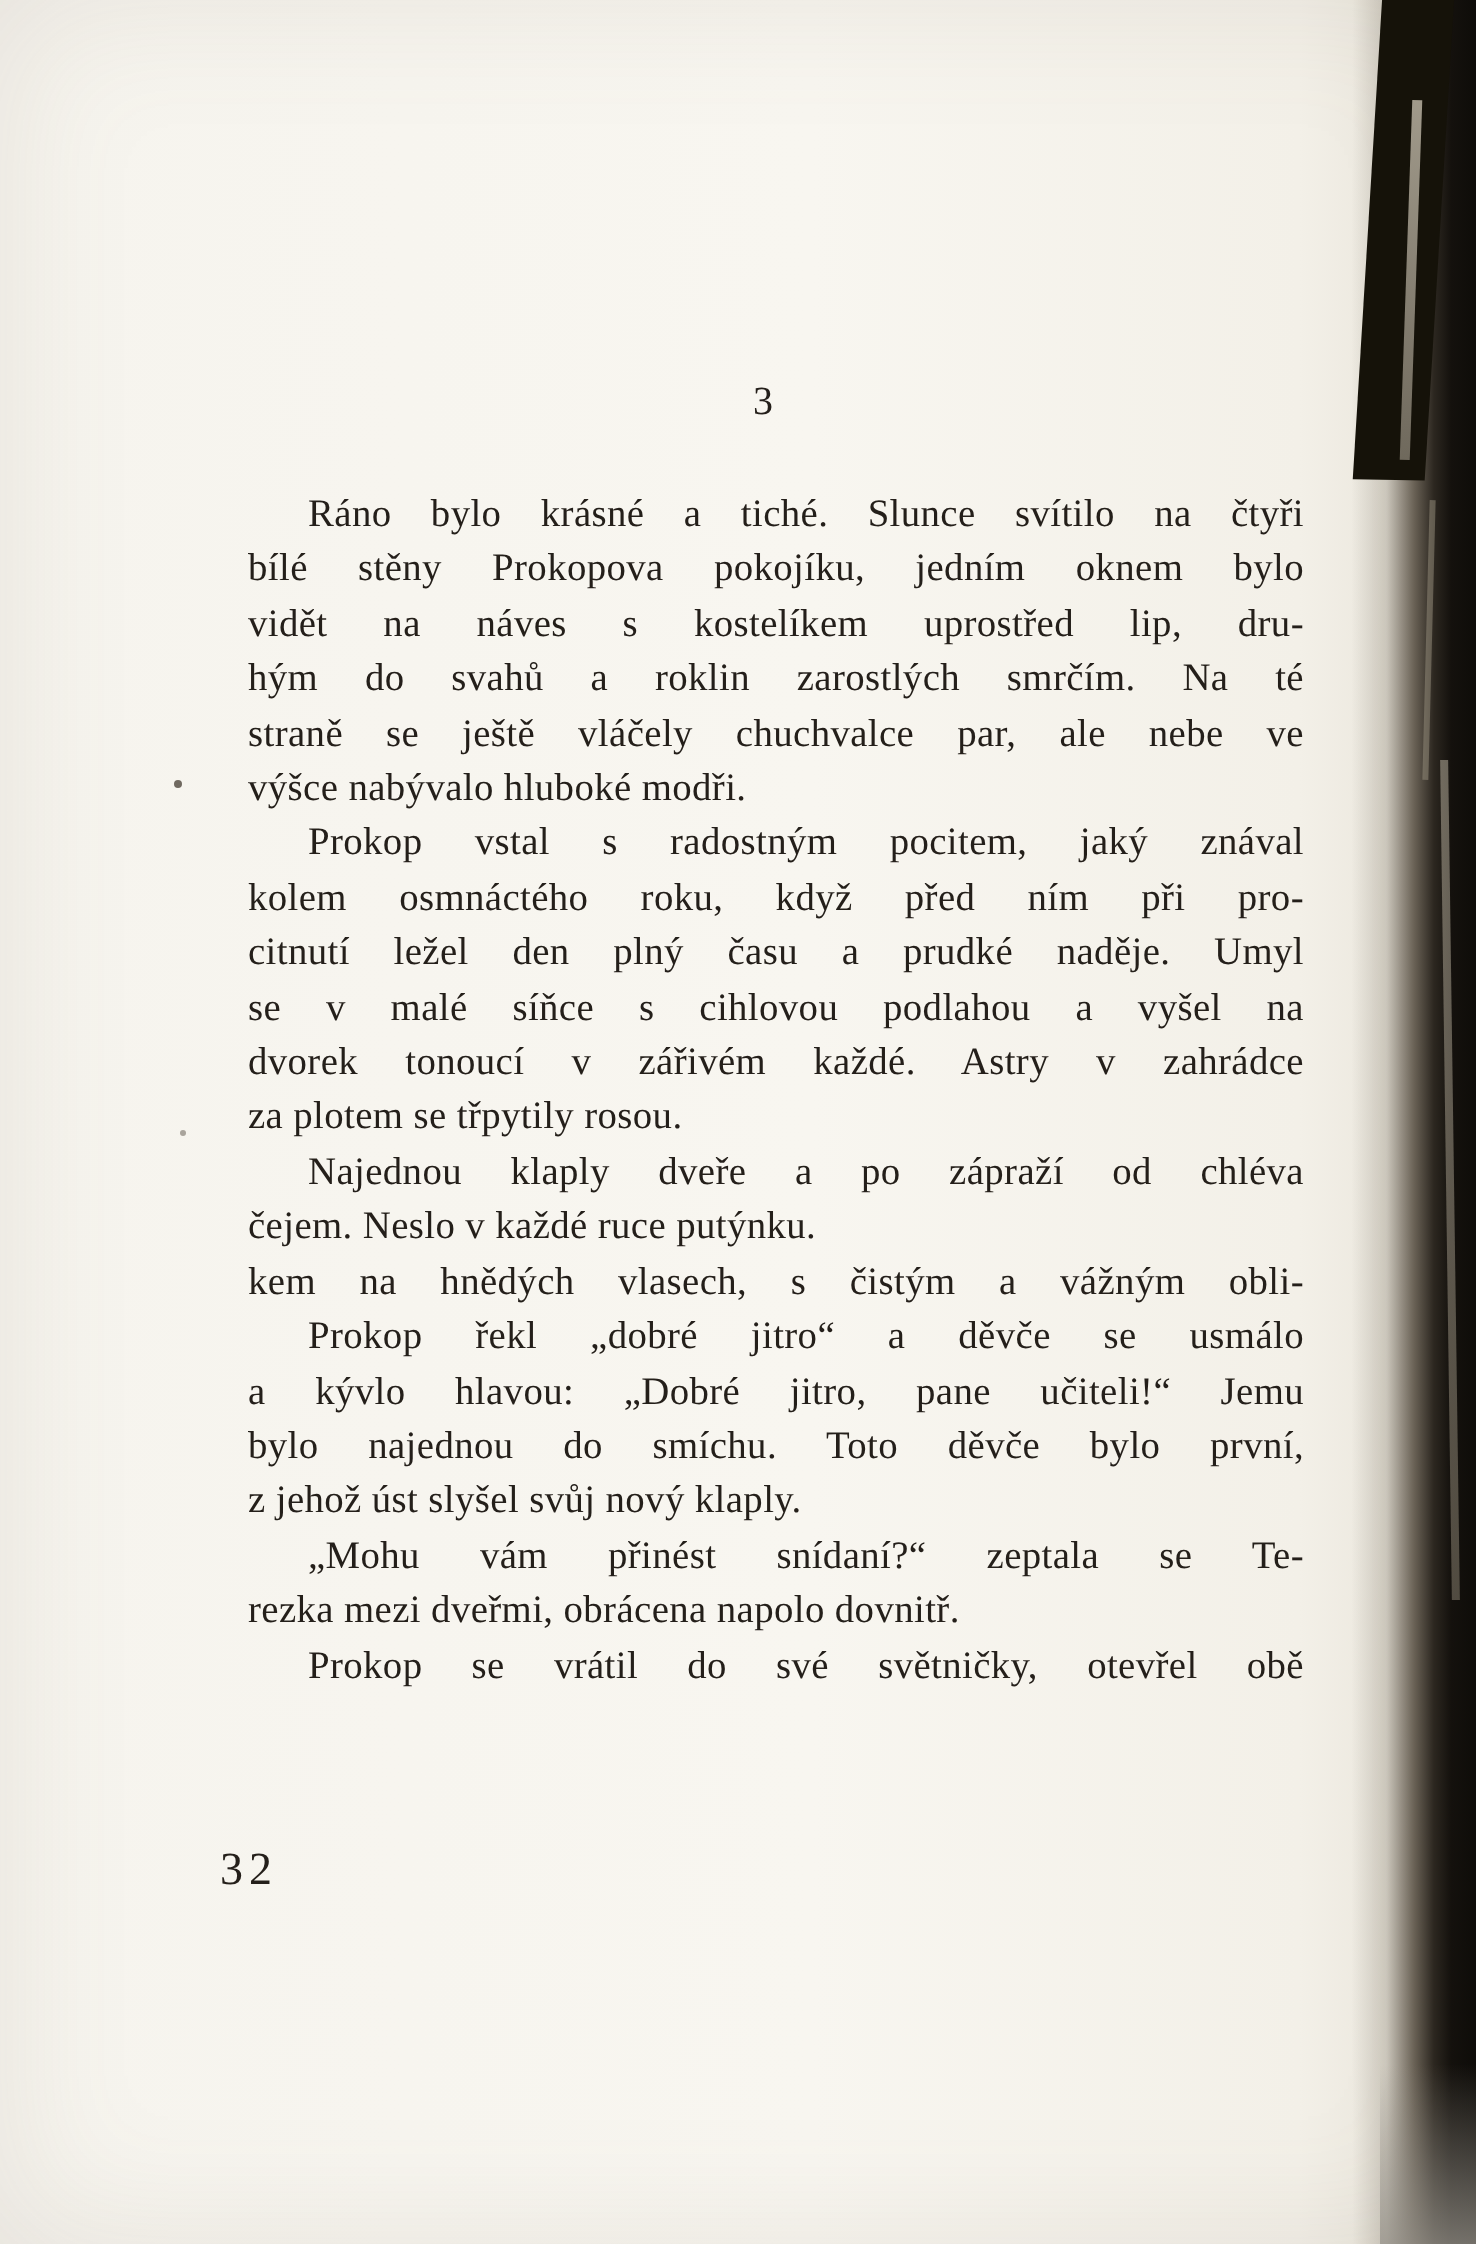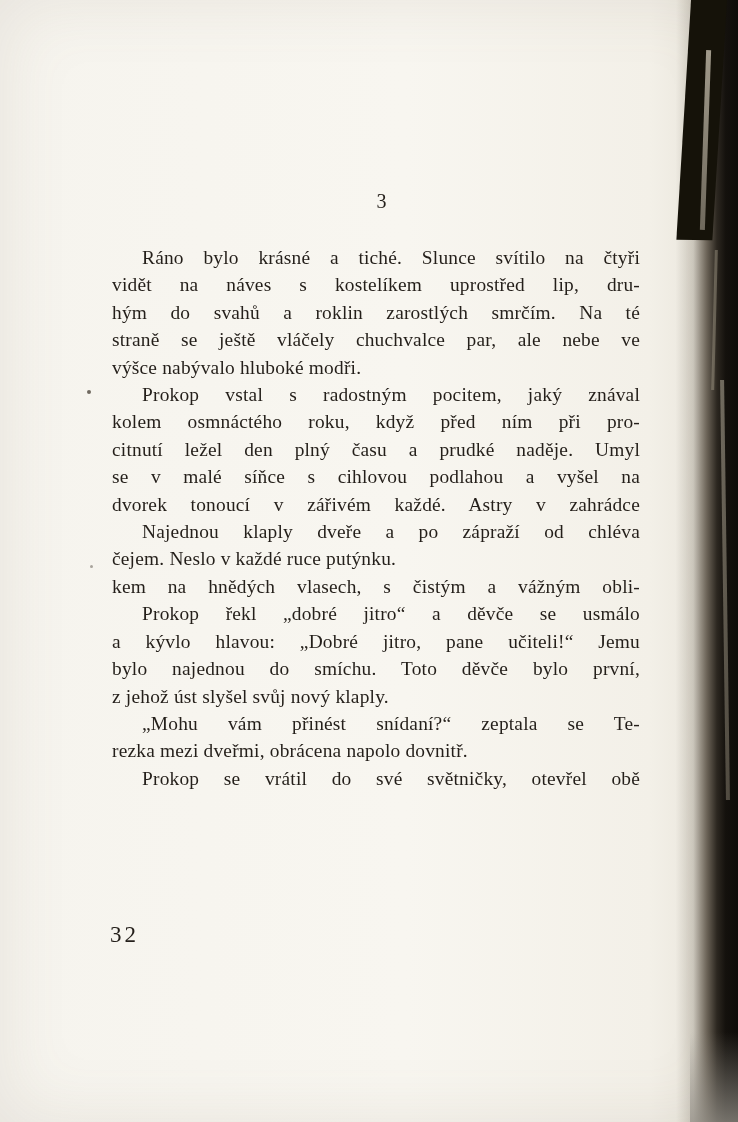--- a/index.html
+++ b/index.html
@@ -22,21 +22,21 @@
     position: absolute;
     left: 112px;
     width: 540px;
     top: 190px;
     text-align: center;
     font-size: 20px;
     letter-spacing: 1px;
   }
   .text-block {
     position: absolute;
-    left: 112px;
+    left: 124px;
     top: 244px;
     width: 528px;
   }
   .line {
     font-size: 19.4px;
     line-height: 27.4px;
     text-align: justify;
     text-align-last: justify;
     white-space: normal;
     letter-spacing: 0.2px;
@@ -139,29 +139,31 @@
 </style>
 </head>
 <body>
 
 <div class="page">
 
   <div class="chapter-number">3</div>
 
   <div class="text-block">
       <div class="line indent">Ráno bylo krásné a tiché. Slunce svítilo na čtyři</div>
+      <div class="line">bílé stěny Prokopova pokojíku, jedním oknem bylo</div>
       <div class="line">vidět na náves s kostelíkem uprostřed lip, dru-</div>
       <div class="line">hým do svahů a roklin zarostlých smrčím. Na té</div>
       <div class="line">straně se ještě vláčely chuchvalce par, ale nebe ve</div>
       <div class="line para-end">výšce nabývalo hluboké modři.</div>
       <div class="line indent">Prokop vstal s radostným pocitem, jaký znával</div>
       <div class="line">kolem osmnáctého roku, když před ním při pro-</div>
       <div class="line">citnutí ležel den plný času a prudké naděje. Umyl</div>
       <div class="line">se v malé síňce s cihlovou podlahou a vyšel na</div>
       <div class="line">dvorek tonoucí v zářivém každé. Astry v zahrádce</div>
+      <div class="line para-end">za plotem se třpytily rosou.</div>
       <div class="line indent">Najednou klaply dveře a po zápraží od chléva</div>
       <div class="line para-end">čejem. Neslo v každé ruce putýnku.</div>
       <div class="line">kem na hnědých vlasech, s čistým a vážným obli-</div>
       <div class="line indent">Prokop řekl „dobré jitro“ a děvče se usmálo</div>
       <div class="line">a kývlo hlavou: „Dobré jitro, pane učiteli!“ Jemu</div>
       <div class="line">bylo najednou do smíchu. Toto děvče bylo první,</div>
       <div class="line para-end">z jehož úst slyšel svůj nový klaply.</div>
       <div class="line indent">„Mohu vám přinést snídaní?“ zeptala se Te-</div>
       <div class="line para-end">rezka mezi dveřmi, obrácena napolo dovnitř.</div>
       <div class="line indent">Prokop se vrátil do své světničky, otevřel obě</div>

